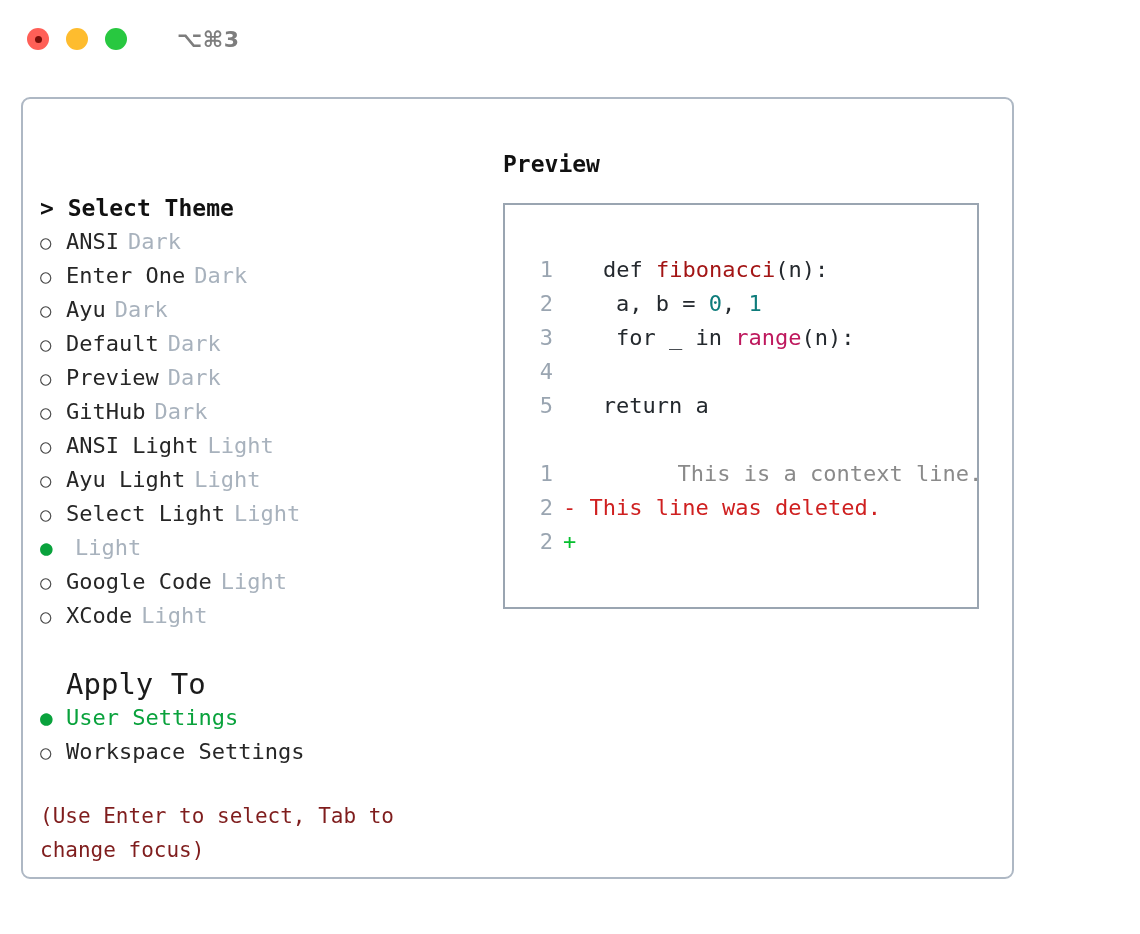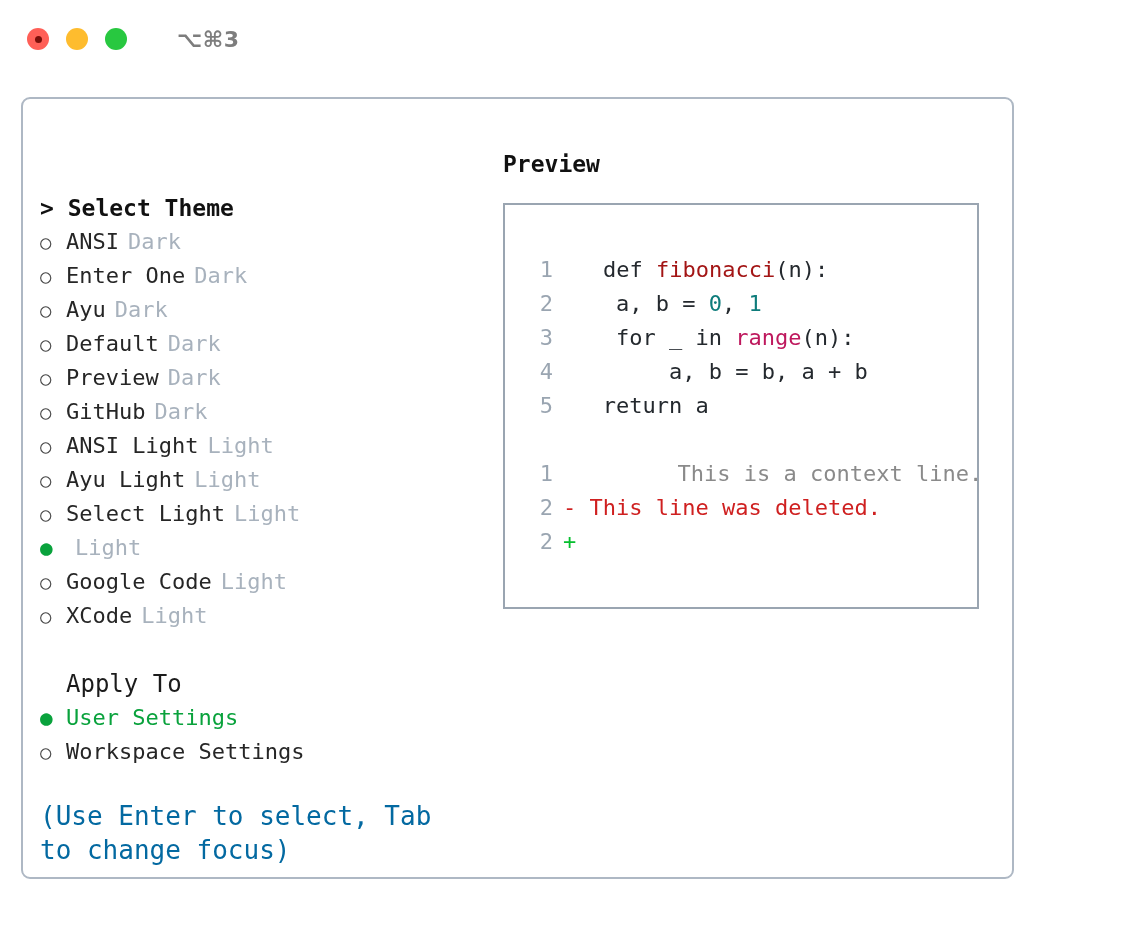--- a/index.html
+++ b/index.html
@@ -93,34 +93,34 @@
     color: #4a4a4a;
     line-height: 34px;
   }
   .marker.sel { color: #09a23c; font-size: 21px; }
   .row-label { color: #262626; }
   .row.selected .row-label { color: #09a23c; }
   .row-badge { color: #a8b2bd; margin-left: 9px; }
 
   .subheading {
     height: 34px;
-    font-size: 24px;
+    font-size: 29px;
     line-height: 34px;
     color: #1b1b1b;
     padding-left: 26px;
     white-space: pre;
   }
 
   .spacer { height: 34px; }
 
   .hint {
     margin-top: 30px;
-    font-size: 26px;
-    line-height: 34px;
-    color: #0369a1;
+    font-size: 21px;
+    line-height: 34px;
+    color: #7f1d1d;
     width: 410px;
   }
 
   
   .preview-heading {
     font-size: 23px;
     font-weight: bold;
     color: #111111;
     line-height: 34px;
     margin-left: 0;
@@ -209,21 +209,21 @@
       </div>
 
       <div class="col-right">
         <div class="preview-heading">Preview</div>
 
         <div class="codebox">
           <div id="code-lines">
               <div class="code-line"><span class="lineno">1</span><span class="code-text"><span class="tok-def">def </span><span class="tok-fn">fibonacci</span><span class="tok-plain">(n):</span></span></div>
               <div class="code-line"><span class="lineno">2</span><span class="code-text"><span class="tok-plain">    a, b = </span><span class="tok-num">0</span><span class="tok-plain">, </span><span class="tok-num">1</span></span></div>
               <div class="code-line"><span class="lineno">3</span><span class="code-text"><span class="tok-plain">    for _ in </span><span class="tok-builtin">range</span><span class="tok-plain">(n):</span></span></div>
-              <div class="code-line"><span class="lineno">4</span><span class="code-text"><span class="tok-plain">        a, b = b, a + b</span></span></div>
+              <div class="code-line"><span class="lineno">4</span></div>
               <div class="code-line"><span class="lineno">5</span><span class="code-text"><span class="tok-plain">   return a</span></span></div>
             </div>
           <div class="blank-line"></div>
           <div id="diff-lines">
               <div class="code-line"><span class="lineno">1</span><span class="diff-ctx"> </span><span> </span><span class="diff-ctx">This is a context line.</span></div>
               <div class="code-line"><span class="lineno">2</span><span class="diff-del">-</span><span> </span><span class="diff-del">This line was deleted.</span></div>
               <div class="code-line"><span class="lineno">2</span><span class="diff-add">+</span><span> </span></div>
             </div>
         </div>
       </div>

